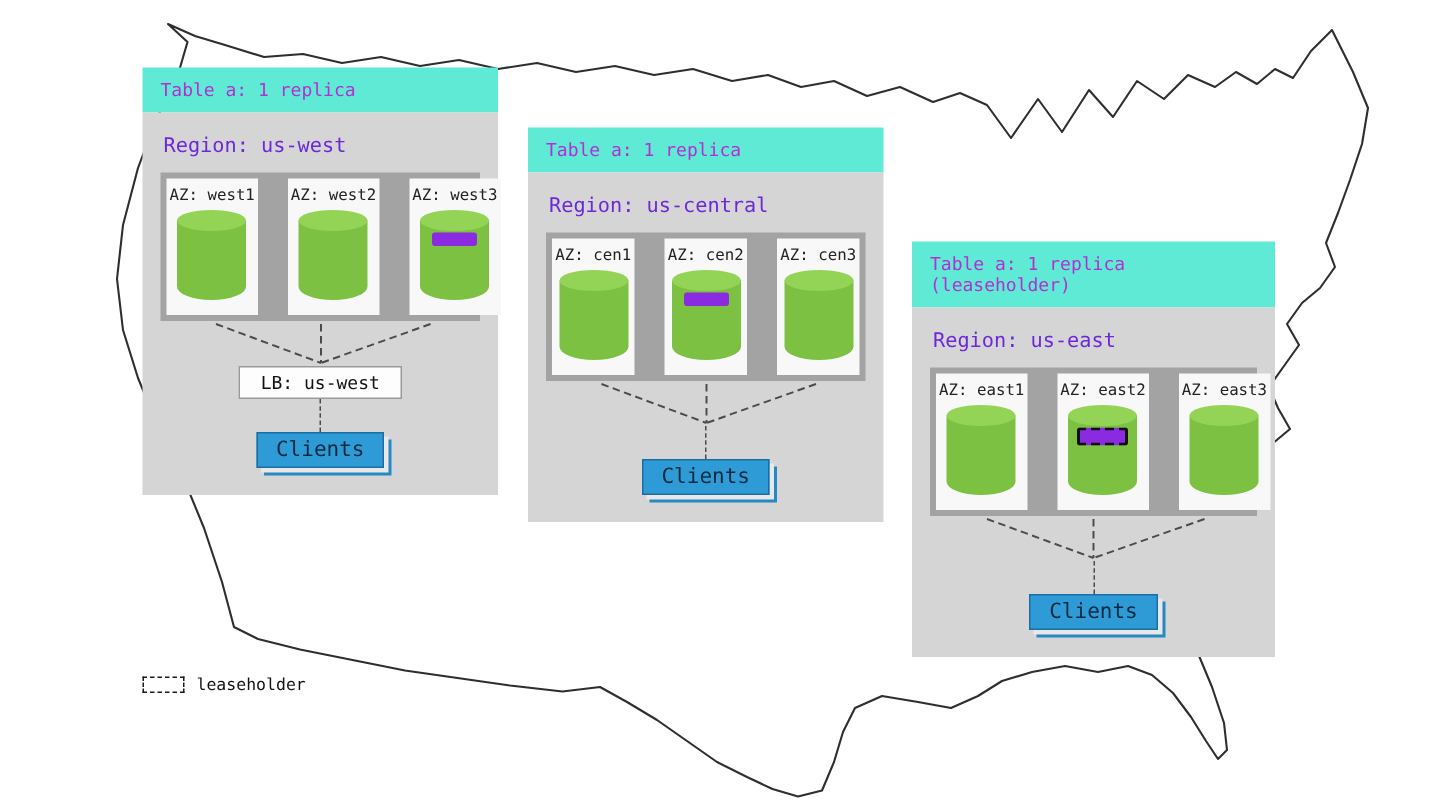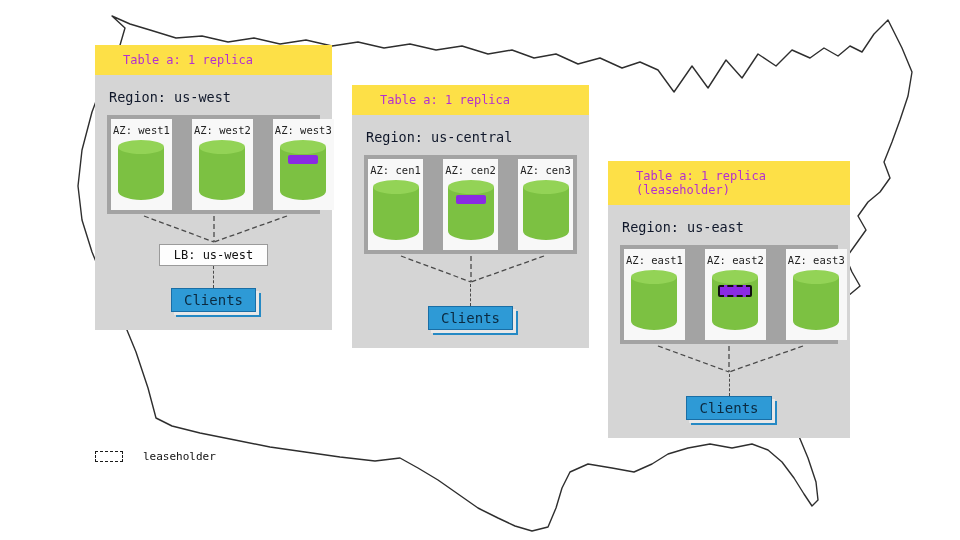--- a/index.html
+++ b/index.html
@@ -11,25 +11,25 @@
   #map-svg{position:absolute;left:0;top:0;z-index:0;}
   #map-svg path{fill:#ffffff;stroke:#2e2e2e;stroke-width:1.4;stroke-linejoin:round;}
 
   
   .panel{position:absolute;z-index:2;width:237px;}
   .panel-west{left:95px;top:45px;}
   .panel-central{left:352px;top:85px;}
   .panel-east{left:608px;top:125px;width:242px;margin-top:36px;}
 
   .panel-header{
-    background:#fde047;padding:8px 28px;font-size:12px;color:#b32fd1;
+    background:#5eead4;padding:8px 12px;font-size:12px;color:#b32fd1;
     letter-spacing:0;
   }
   .panel-body{background:#d5d5d5;padding:10px 12px 18px 12px;}
-  .region-title{font-size:13.5px;color:#0f172a;padding:4px 0 10px 2px;}
+  .region-title{font-size:13.5px;color:#6d28d9;padding:4px 0 10px 2px;}
 
   .az-container{
     background:#a3a3a3;padding:4px;display:flex;gap:20px;
   }
   .az-box{
     background:#f8f8f8;flex:1;padding:5px 2px 10px 2px;text-align:center;
   }
   .az-label{font-size:10.5px;color:#222;margin-bottom:4px;white-space:nowrap;}
 
   
@@ -58,21 +58,21 @@
     width:max-content;margin:0 auto;background:#fdfdfd;border:1px solid #9a9a9a;
     font-size:12px;color:#111;padding:3px 14px;
   }
   .clients-box{
     width:max-content;margin:0 auto;background:#2e9ad6;border:1px solid #1a6ea5;
     font-size:14px;color:#0b2a40;padding:3px 12px;
     box-shadow:3px 3px 0 0 #e8e8e8,5px 5px 0 0 #2589c4;
   }
 
   
-  .legend{position:absolute;left:95px;top:450px;z-index:2;display:flex;align-items:center;gap:20px;}
+  .legend{position:absolute;left:95px;top:450px;z-index:2;display:flex;align-items:center;gap:8px;}
   .legend-swatch{width:26px;height:9px;background:#fff;border:1.8px dashed #1a1a1a;}
   .legend-label{font-size:11px;color:#111;}
 </style>
 </head>
 <body>
 
 <div id="canvas">
 
   <svg id="map-svg" width="960" height="540" viewBox="0 0 960 540">
     <path d="M112,16 L125,28 118,52 104,80 92,112 82,150 78,186 82,220 92,252 106,286 122,318 136,352 148,388 156,418 172,426 200,433 235,440 270,447 305,452 340,457 375,461 400,458 418,468 438,480 458,494 478,508 498,518 515,526 532,531 548,527 556,508 562,488 570,472 588,464 612,468 634,472 652,464 668,454 688,448 710,444 732,448 752,444 768,450 782,462 794,478 804,494 812,506 818,500 816,482 808,458 798,434 792,412 800,396 812,380 818,362 826,338 836,314 848,296 860,286 852,272 846,258 856,244 866,230 858,216 868,202 880,192 890,178 884,162 892,142 900,120 908,96 912,72 902,48 888,20 874,34 862,52 850,46 838,56 824,48 810,58 792,50 776,66 758,54 742,78 726,60 708,88 692,66 674,92 658,70 640,62 622,68 600,58 578,64 556,54 534,58 512,50 488,54 462,46 436,50 410,44 384,48 358,42 332,46 306,40 280,44 254,38 228,42 202,36 176,38 150,30 130,24 Z"></path>

